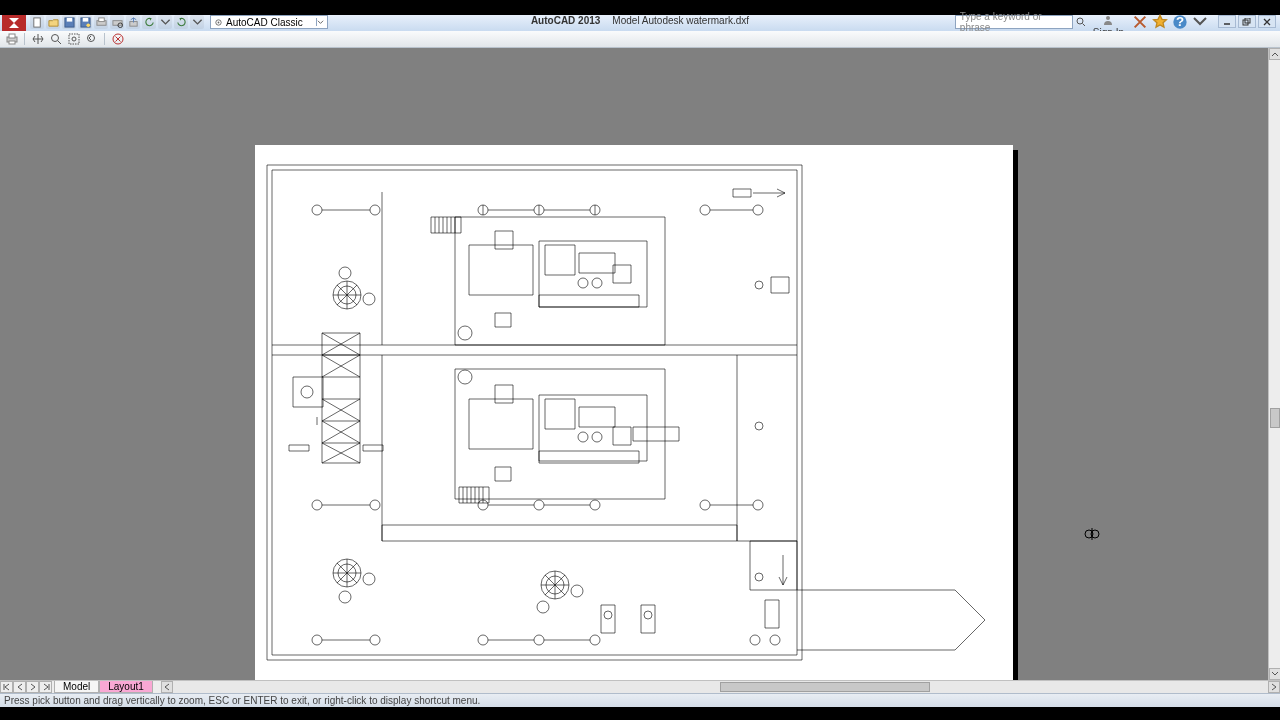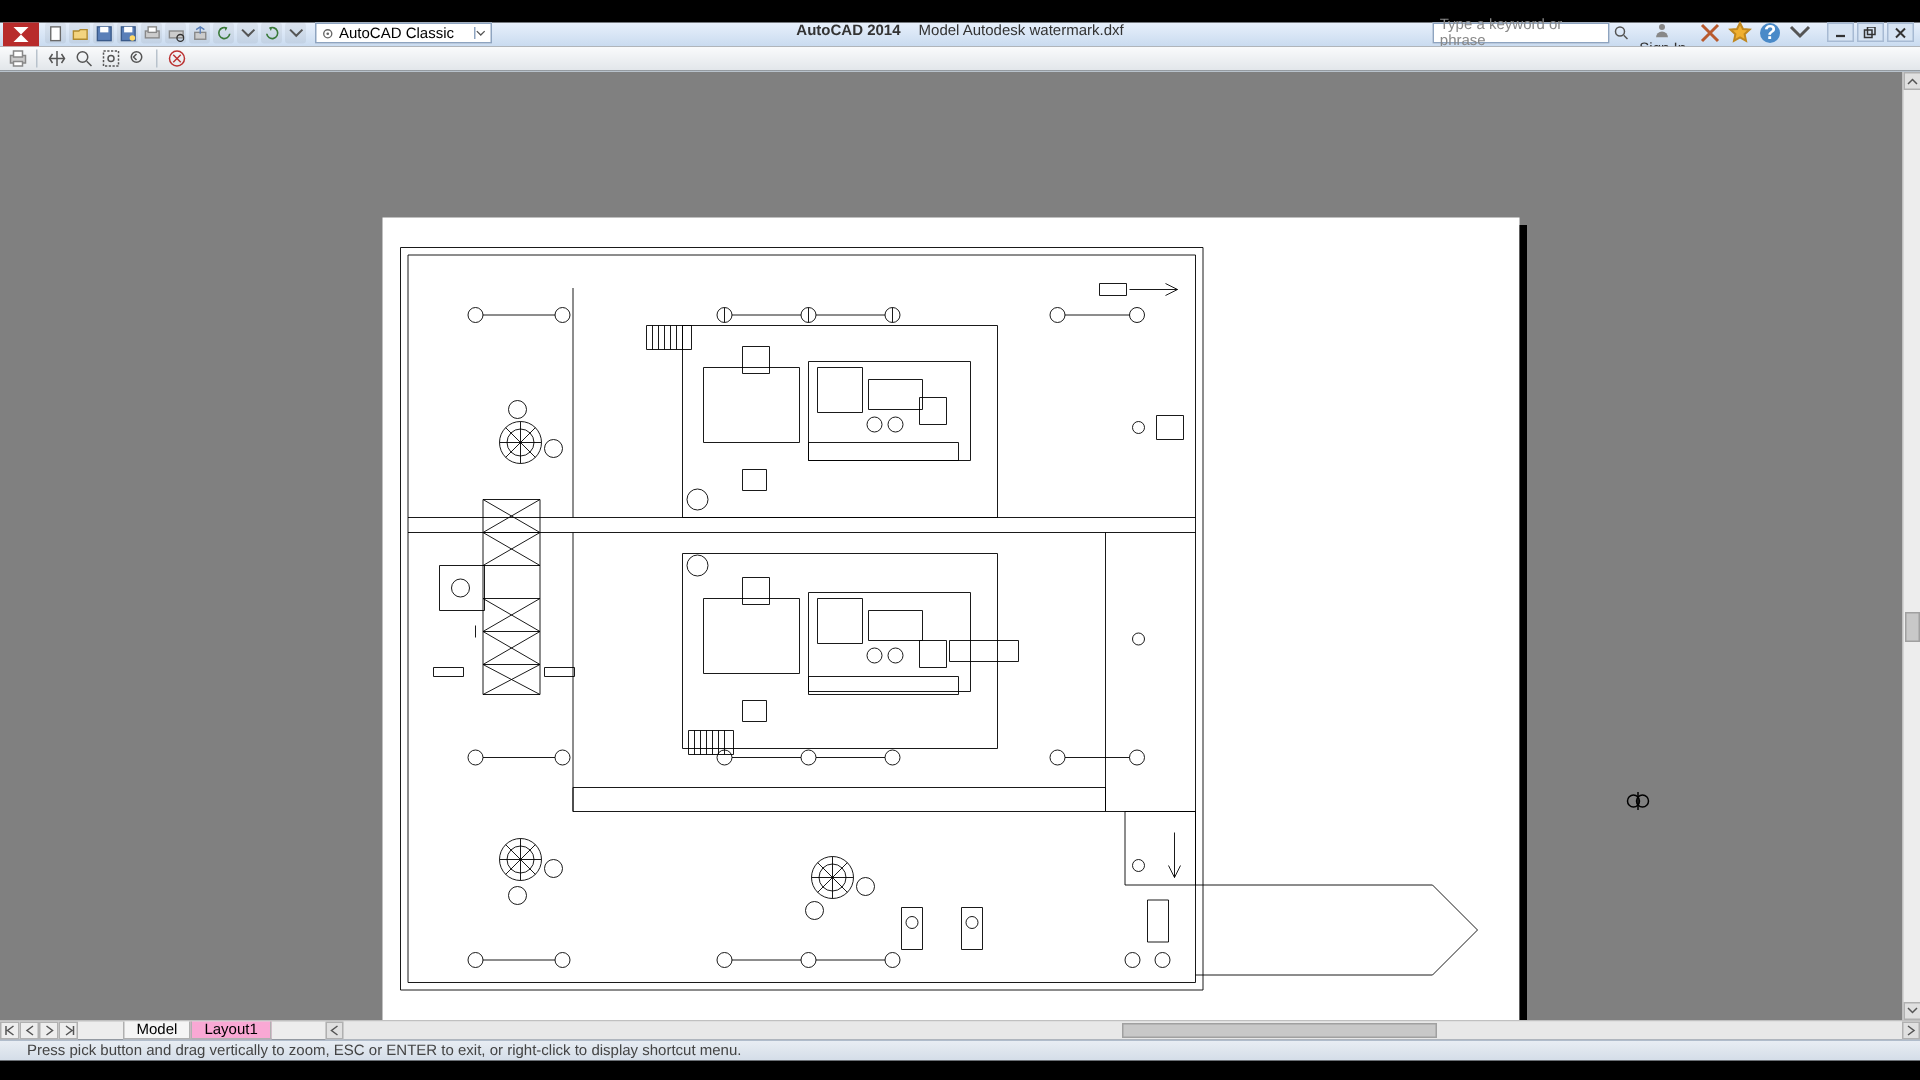--- a/index.html
+++ b/index.html
@@ -25,31 +25,31 @@
 
 .toolbar2 { position: absolute; top: 31px; left: 0; width: 1280px; height: 17px; background: linear-gradient(to bottom,#fafbfc,#e2e6ea); display:flex; align-items:center; gap:3px; padding-left:4px; border-bottom:1px solid #b8c2cc;}
 .tb-btn { width:15px; height:15px; display:flex; align-items:center; justify-content:center;}
 .tb-btn svg { width:12px;height:12px;}
 .tb-sep { width:1px; height:12px; background:#b8c2cc; margin:0 2px;}
 
 .canvas-area { position: absolute; top: 48px; left: 0; width: 1268px; height: 632px; background: #808080; }
 .vscroll { position:absolute; top:48px; right:0; width:12px; height:632px; background:#ededed; border-left:1px solid #c0c0c0;}
 .vscroll .arrow { width:12px;height:12px;background:#e0e0e0;border:1px solid #b0b0b0;display:flex;align-items:center;justify-content:center;}
 .vscroll .thumb { position:absolute; left:1px; top:360px; width:10px; height:20px; background:#c8c8c8; border:1px solid #a0a0a0;}
-.hscroll-row { position:absolute; top:680px; left:0; width:1280px; height:13px; background:#ededed; border-top:1px solid #c0c0c0; display:flex; align-items:center;gap:28px;}
+.hscroll-row { position:absolute; top:680px; left:0; width:1280px; height:13px; background:#ededed; border-top:1px solid #c0c0c0; display:flex; align-items:center;}
 .sheet-nav { display:flex;}
 .sheet-nav .nav-btn { width:13px;height:12px;background:#eee;border:1px solid #b0b0b0;display:flex;align-items:center;justify-content:center;}
 .tabs { display:flex; margin-left:2px;}
 .tab { height:12px; padding:0 8px; background:#f5f5f5; border:1px solid #b0b0b0; border-top:none; font-size:9px; display:flex; align-items:center; }
 .tab.active { background:#f9a8d4;}
 .hscroll-track { flex:1; margin-left:8px; position:relative; height:12px; background:#e8e8e8;}
 .hscroll-track .arrow{ width:12px;height:12px;border:1px solid #b0b0b0;background:#e0e0e0;display:flex;align-items:center;justify-content:center;position:absolute;}
 .hscroll-track .thumb{position:absolute;left:50%;top:1px;width:210px;height:10px;background:#c8c8c8;border:1px solid #a0a0a0;}
 
-.cmd-line { position:absolute; top:693px; left:0; width:1280px; height:14px; background:linear-gradient(#e8edf3,#d4dde8); color:#444; font-size:9px; padding:0 18px; display:flex; align-items:center; border-top:1px solid #b0bccb;}
+.cmd-line { position:absolute; top:693px; left:0; width:1280px; height:14px; background:linear-gradient(#e8edf3,#d4dde8); color:#444; font-size:9px; padding:0 4px; display:flex; align-items:center; border-top:1px solid #b0bccb;}
 
 .paper { position:absolute; left:255px; top:97px; width:758px; height:538px; background:#fff; }
 .paper-shadow { position:absolute; left:260px; top:102px; width:758px; height:538px; background:#000; z-index:-1;}
 .paper::after{content:""; position:absolute; right:-5px; top:5px; width:5px; height:100%; background:#000;}
 .paper::before{content:""; position:absolute; left:5px; bottom:-5px; width:100%; height:5px; background:#000;}
 
 .drawing { position:absolute; inset:0; }
 .drawing svg { width:100%; height:100%; }
 .drawing line, .drawing rect, .drawing circle, .drawing path, .drawing polyline { stroke:#000; fill:none; stroke-width:0.6; vector-effect:non-scaling-stroke;}
 
@@ -137,21 +137,21 @@
         <circle cx="5" cy="5" r="1" fill="#666"></circle>
       </svg>
     <span>AutoCAD Classic</span>
     <span class="arrow">
         <svg viewBox="0 0 8 8">
           <path d="M1 2 l3 3 l3 -3" stroke="#555" fill="none"></path>
         </svg>
       </span>
   </div>
   <div class="title-center">
-    <span class="prod">AutoCAD 2014</span>
+    <span class="prod">AutoCAD 2013</span>
     <span>Model Autodesk watermark.dxf</span>
   </div>
   <div class="search-box">
     <span>Type a keyword or phrase</span>
   </div>
   <div class="right-btn">
       <svg width="12" height="12" viewBox="0 0 12 12">
         <circle cx="5" cy="5" r="3" fill="none" stroke="#555"></circle>
         <line x1="7.5" y1="7.5" x2="10" y2="10" stroke="#555"></line>
       </svg>

